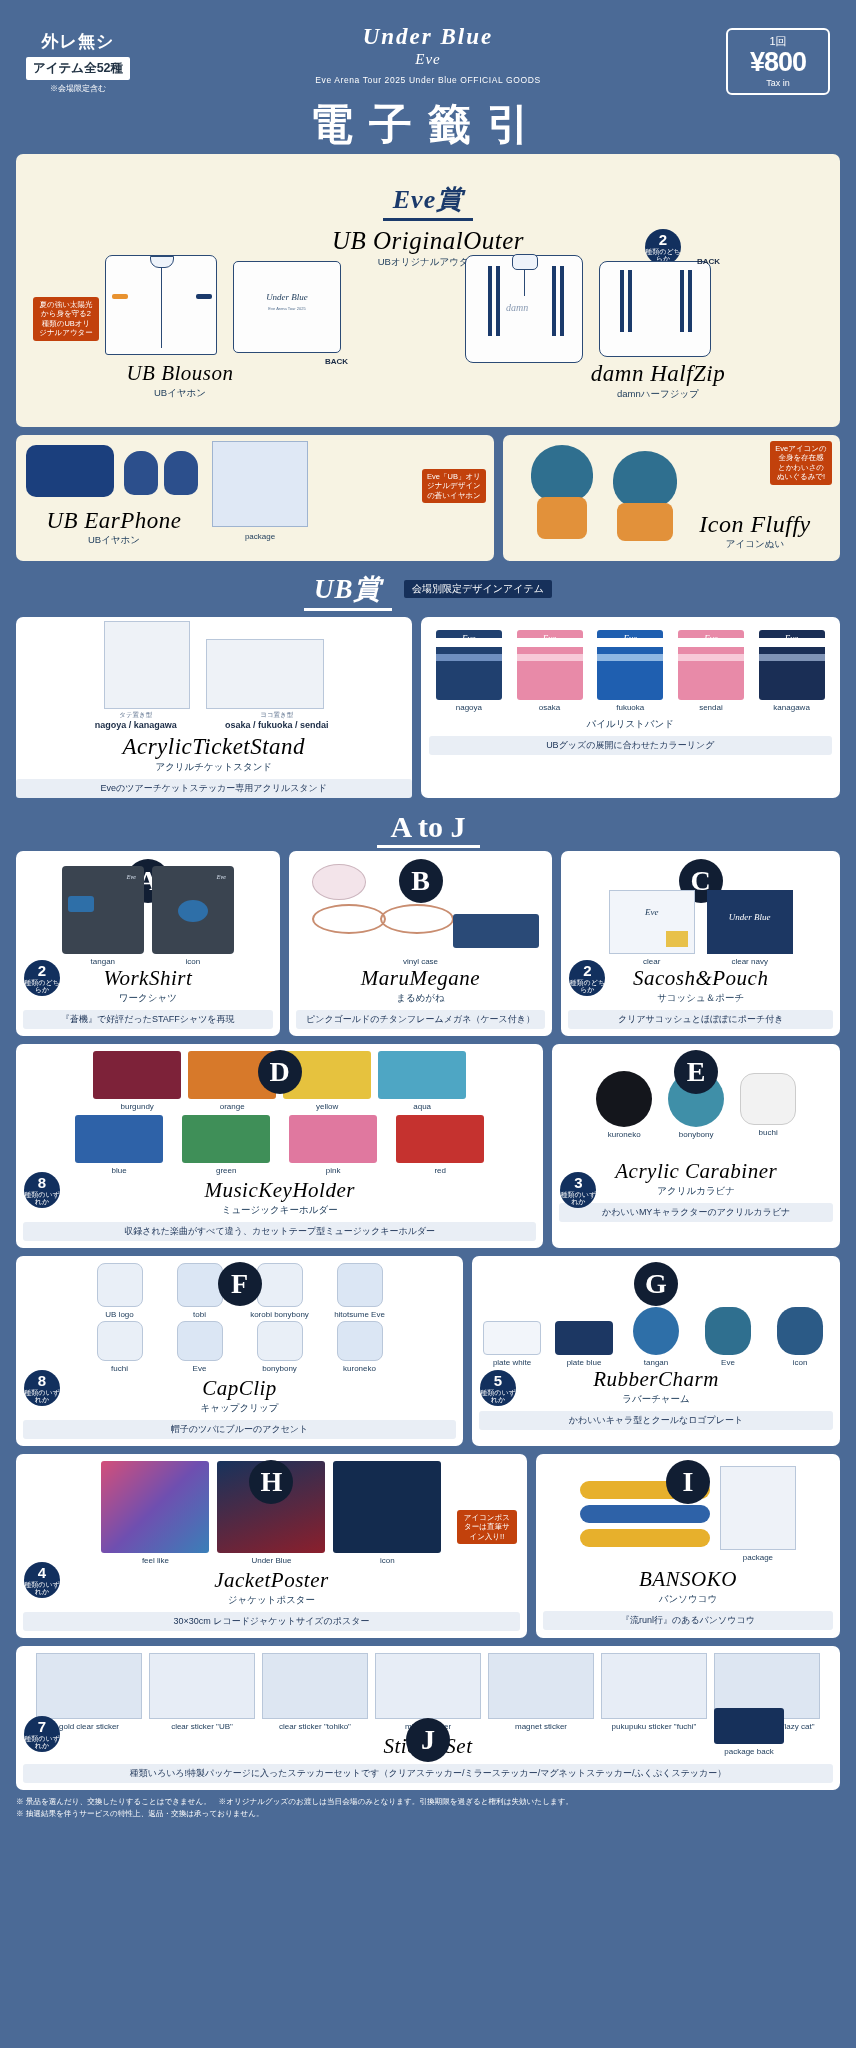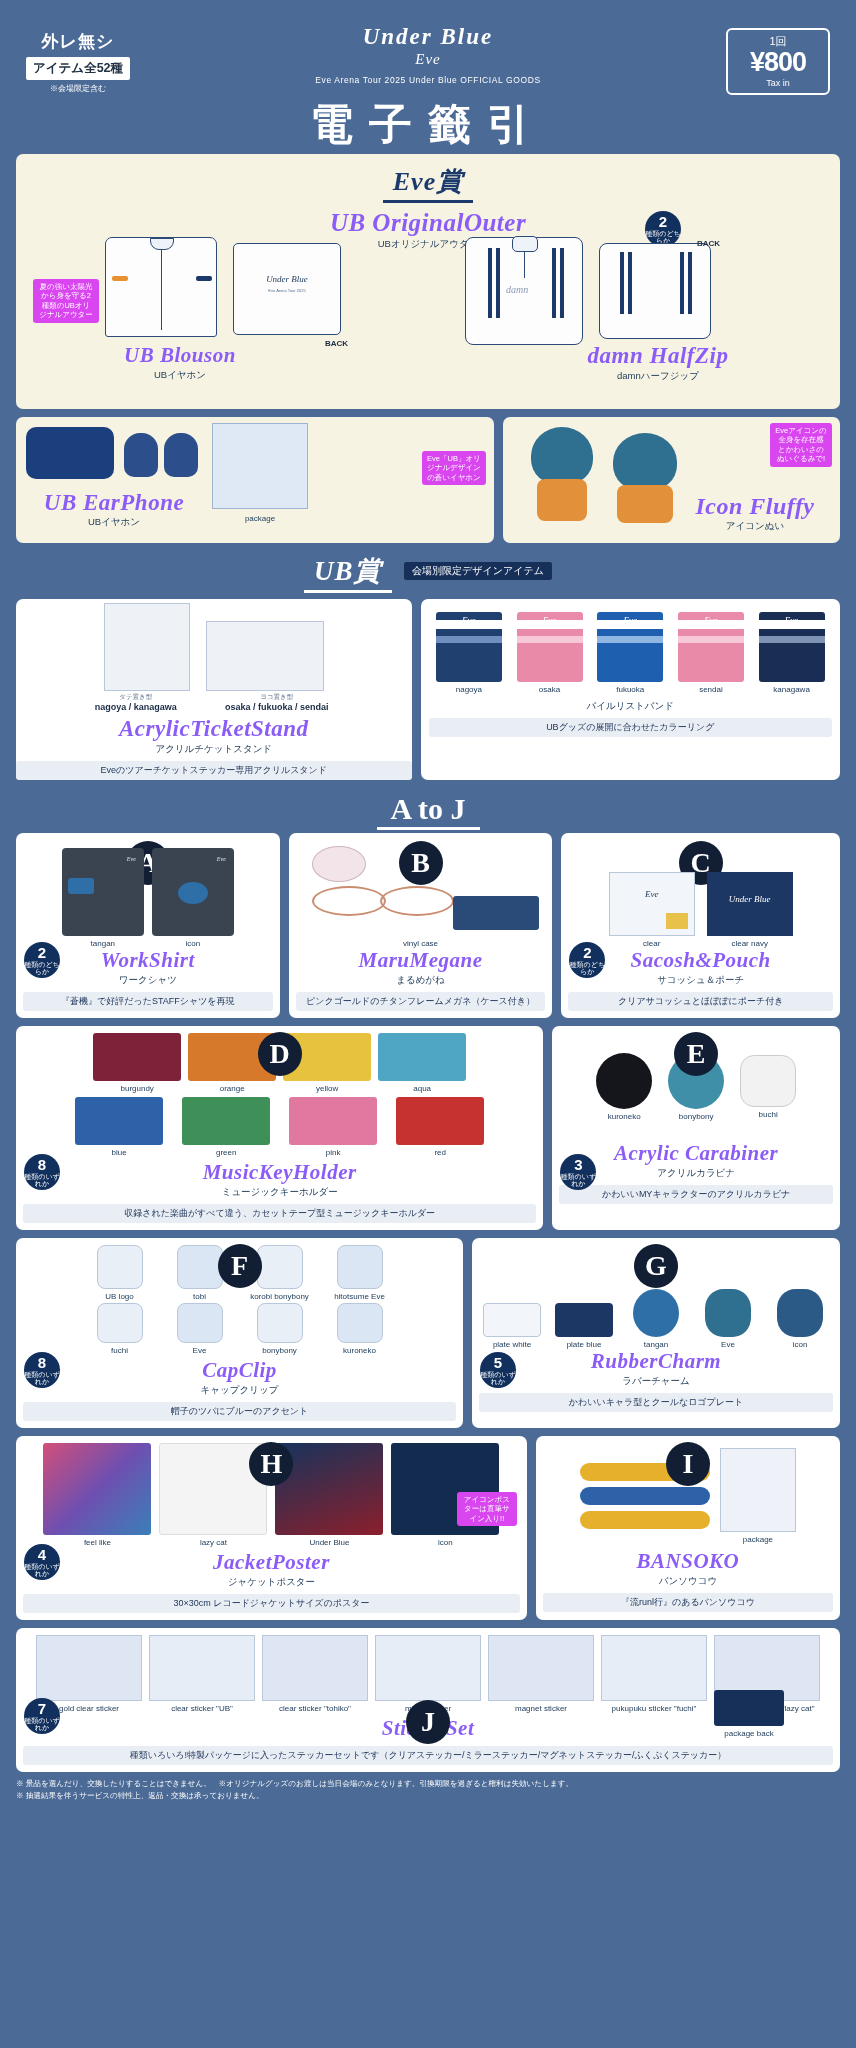--- a/index.html
+++ b/index.html
@@ -48,35 +48,35 @@
     position:absolute; left:0; right:0; top:82px; text-align:center;
     color:#fff; font-size:43px; font-weight:bold; letter-spacing:16px;
     font-family:"DejaVu Sans", sans-serif;
   }
 
   
   .panel { background:#fff; border-radius:7px; }
   .row { display:flex; gap:9px; }
   .cream { background:#f7f3e3; }
 
-  .sec-title-wrap { text-align:center; margin:3px 0 6px; }
+  .sec-title-wrap { text-align:center; margin:21px 0 6px; }
   .sec-title {
     font-family:"Liberation Serif", serif; font-style:italic; font-weight:bold;
     color:#1b3a6b; font-size:26px; letter-spacing:1px; display:inline-block;
     border-bottom:3px solid #1b3a6b; padding:0 10px 1px;
   }
   .sec-title.plain { border-bottom:none; }
   .pill {
     display:inline-block; background:#1b3a6b; color:#fff; font-size:10px;
     padding:2px 8px; border-radius:2px; vertical-align:6px; margin-left:8px;
   }
 
   .item-name {
-    font-family:"Liberation Serif", serif; font-weight:bold; font-style:italic;
-    color:#8b5cf6; font-size:21px; text-align:center; letter-spacing:.5px;
+    font-family:"Liberation Serif", serif; font-weight:normal; font-style:italic;
+    color:#000000; font-size:21px; text-align:center; letter-spacing:.5px;
   }
   .item-jp { font-size:9.5px; text-align:center; color:#24415f; margin-top:1px; }
   .note-bar {
     background:#e9eef5; color:#20375a; font-size:9px; text-align:center;
     padding:3px 0; border-radius:3px; margin-top:5px;
   }
 
   .circle-letter {
     width:44px; height:44px; border-radius:50%; background:#111e33; color:#fff;
     font-family:"Liberation Serif", serif; font-weight:bold; font-size:28px;
@@ -86,21 +86,21 @@
     width:36px; height:36px; border-radius:50%; background:#12305e; color:#fff;
     display:flex; flex-direction:column; align-items:center; justify-content:center;
     font-size:7px; line-height:1.05; text-align:center;
   }
   .count-badge b { font-size:15px; }
 
   
   .garment { background:#fdfdfd; border:1.4px solid #2b4a75; border-radius:5px; }
 
   .blue-chip {
-    background:#d946ef; color:#fff; font-size:7.5px; border-radius:3px;
+    background:#c2410c; color:#fff; font-size:7.5px; border-radius:3px;
     padding:3px 5px; line-height:1.25; text-align:center;
   }
 
   .footnote { color:#fff; font-size:7.6px; line-height:1.5; margin-top:6px; }
 
   .thumb-label { font-size:8px; text-align:center; color:#24415f; margin-top:3px; }
 
   .shirt-card { background:#3a4450; border-radius:4px; }
   .poster-card { border-radius:3px; }
 </style>
@@ -526,24 +526,20 @@
   <div class="row" style="margin-top:8px;">
 
     <div class="panel" style="width:62%;padding:7px;position:relative;">
       <div class="circle-letter" style="position:absolute;left:50%;top:6px;transform:translateX(-50%);">H</div>
       <div style="display:flex;gap:8px;justify-content:center;">
         <div style="width:108px;">
           <div class="poster-card" style="height:92px;background:linear-gradient(135deg,#d34f7a,#6f4fb0 50%,#3a7fb8);"></div>
           <div class="thumb-label">feel like</div>
         </div>
         <div style="width:108px;">
-          <div class="poster-card" style="height:92px;background:#f4f4f4;border:1px solid #ddd;"></div>
-          <div class="thumb-label">lazy cat</div>
-        </div>
-        <div style="width:108px;">
           <div class="poster-card" style="height:92px;background:linear-gradient(160deg,#17335c,#8b1f2c);"></div>
           <div class="thumb-label">Under Blue</div>
         </div>
         <div style="width:108px;">
           <div class="poster-card" style="height:92px;background:#132b4e;"></div>
           <div class="thumb-label">icon</div>
         </div>
       </div>
       <div class="blue-chip" style="position:absolute;right:10px;top:56px;width:60px;">アイコンポスターは直筆サイン入り!!</div>
       <div class="count-badge" style="position:absolute;left:8px;bottom:40px;">

